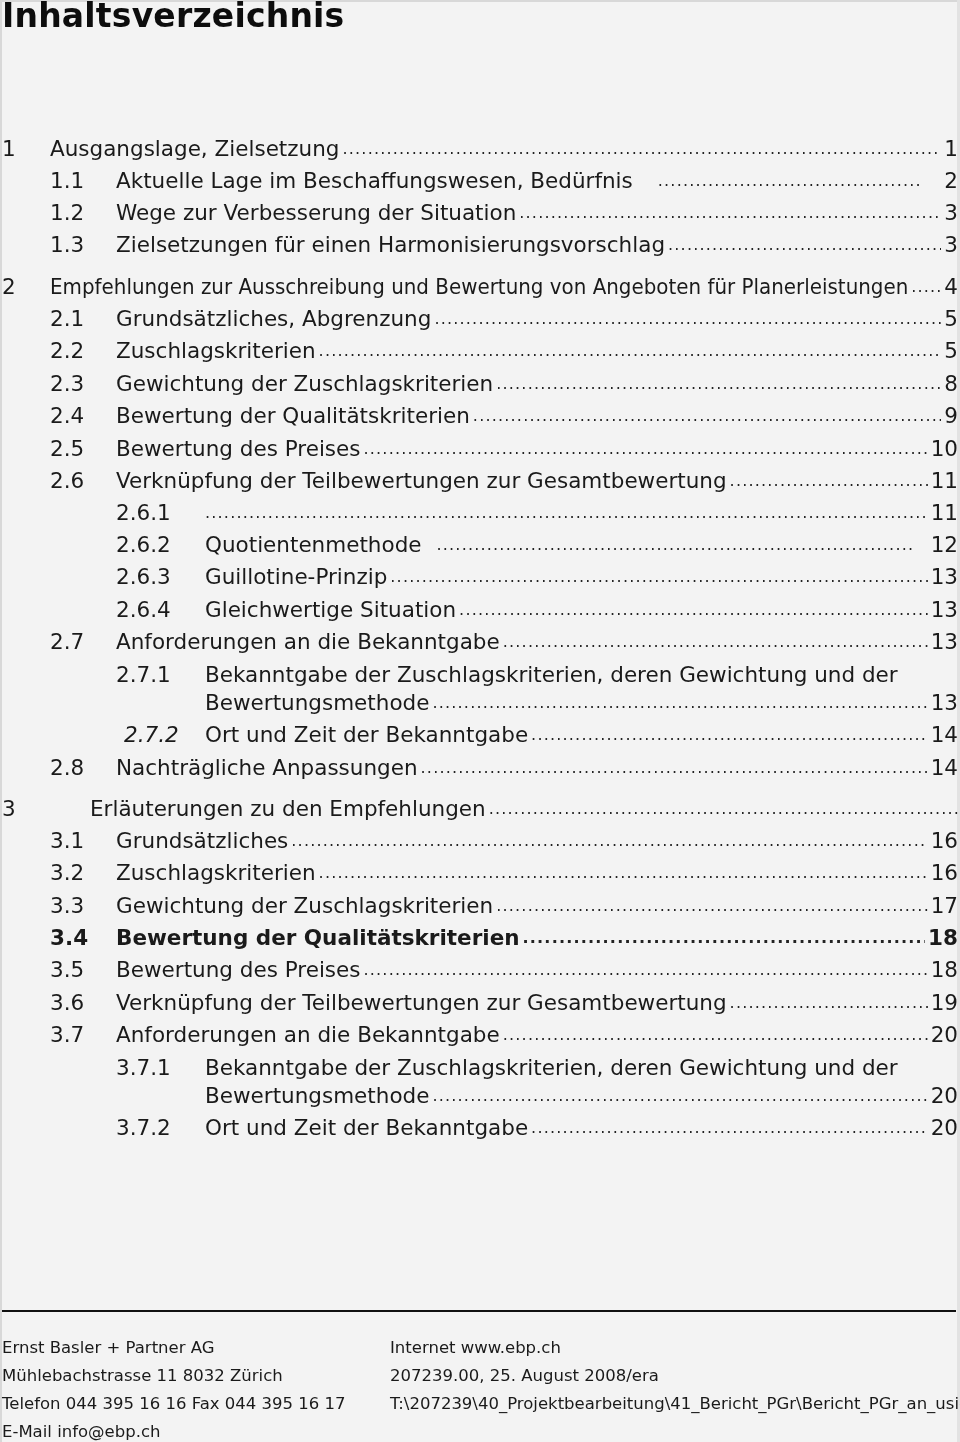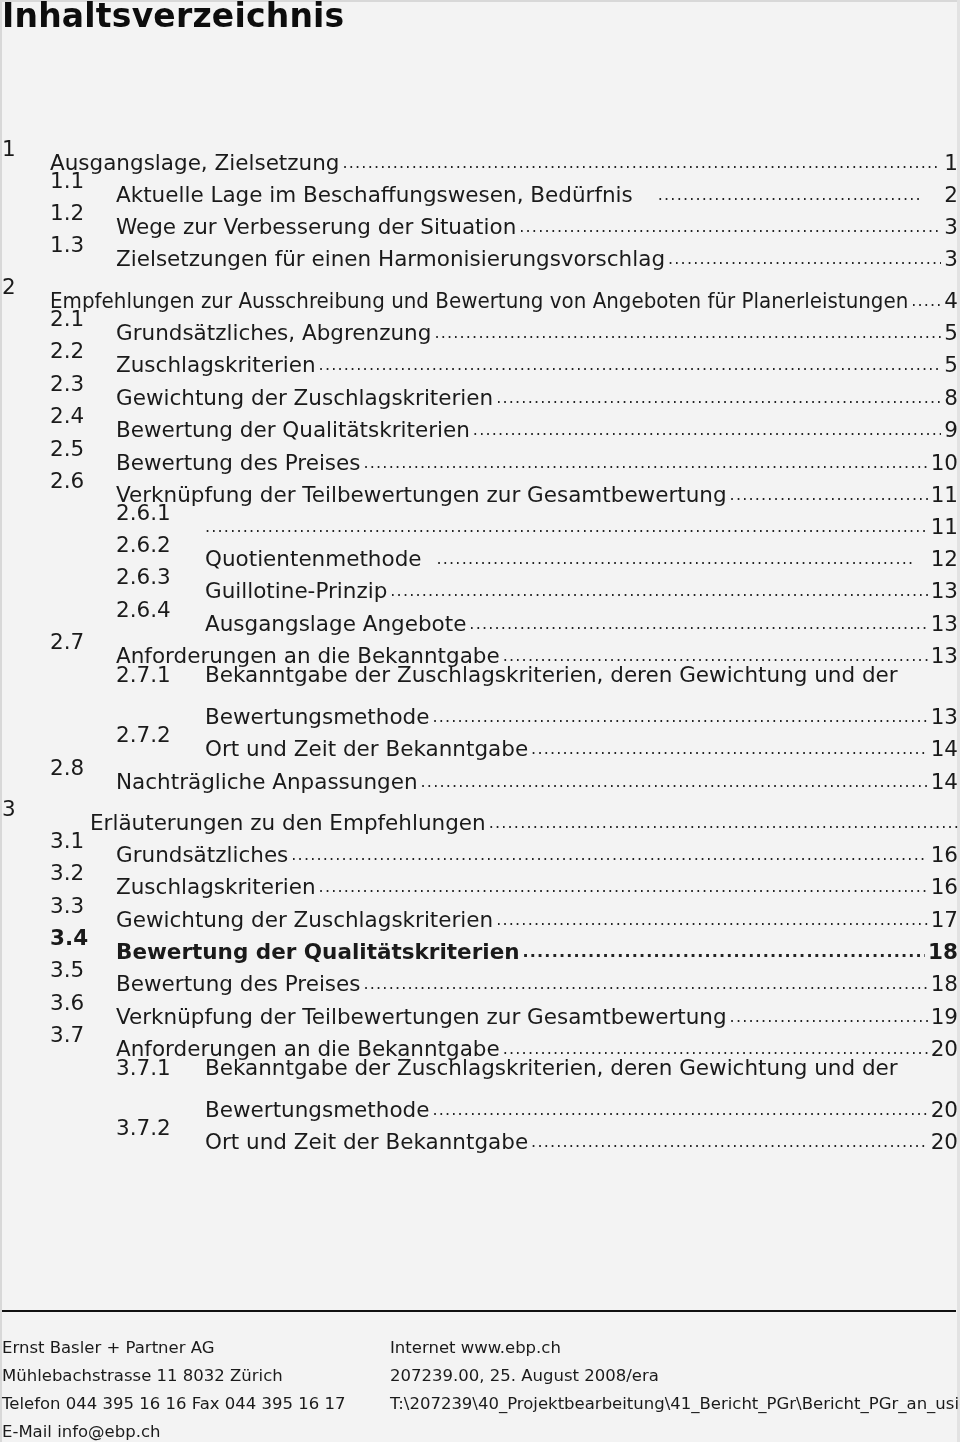--- a/index.html
+++ b/index.html
@@ -57,21 +57,21 @@
       white-space: nowrap;
       display: flex;
       align-items: baseline;
     }
     .toc-num {
       position: absolute;
       top: 0;
     }
     .toc-title-wrap {
       position: absolute;
-      top: 14px;
+      top: 0;
       display: flex;
       align-items: flex-start;
       overflow: hidden;
     }
     .toc-title {
       flex: 0 0 auto;
       padding-right: 3px;
     }
     .toc-leader {
       flex: 1 1 auto;
@@ -225,21 +225,21 @@
       <span class="toc-num" style="left: 116px;">2.6.3</span>
       <div class="toc-title-wrap" style="left: 205px; width: 753px;">
         <span class="toc-title">Guillotine-Prinzip</span>
         <span class="toc-leader">........................................................................................................................................................................................................</span>
         <span class="toc-page">13</span>
       </div>
     </div>
     <div class="toc-row level3" style="top: 595px; left: 0px; width: 960px;">
       <span class="toc-num" style="left: 116px;">2.6.4</span>
       <div class="toc-title-wrap" style="left: 205px; width: 753px;">
-        <span class="toc-title">Ausgangslage Angebote</span>
+        <span class="toc-title">Gleichwertige Situation</span>
         <span class="toc-leader">........................................................................................................................................................................................................</span>
         <span class="toc-page">13</span>
       </div>
     </div>
     <div class="toc-row level2" style="top: 627px; left: 0px; width: 960px;">
       <span class="toc-num" style="left: 50px;">2.7</span>
       <div class="toc-title-wrap" style="left: 116px; width: 842px;">
         <span class="toc-title">Anforderungen an die Bekanntgabe</span>
         <span class="toc-leader">........................................................................................................................................................................................................</span>
         <span class="toc-page">13</span>
@@ -250,21 +250,21 @@
       <span class="toc-num" style="left: 205px;">Bekanntgabe der Zuschlagskriterien, deren Gewichtung und der</span>
     </div>
     <div class="toc-row level3" style="top: 688px; left: 0px; width: 960px;">
       <div class="toc-title-wrap" style="left: 205px; width: 753px;">
         <span class="toc-title">Bewertungsmethode</span>
         <span class="toc-leader">........................................................................................................................................................................................................</span>
         <span class="toc-page">13</span>
       </div>
     </div>
     <div class="toc-row level3" style="top: 720px; left: 0px; width: 960px;">
-      <span class="toc-num" style="left: 116px;">2.7.2</span>
+      <span class="toc-num" style="left: 124px; font-style: italic;">2.7.2</span>
       <div class="toc-title-wrap" style="left: 205px; width: 753px;">
         <span class="toc-title">Ort und Zeit der Bekanntgabe</span>
         <span class="toc-leader">........................................................................................................................................................................................................</span>
         <span class="toc-page">14</span>
       </div>
     </div>
     <div class="toc-row level2" style="top: 753px; left: 0px; width: 960px;">
       <span class="toc-num" style="left: 50px;">2.8</span>
       <div class="toc-title-wrap" style="left: 116px; width: 842px;">
         <span class="toc-title">Nachträgliche Anpassungen</span>

